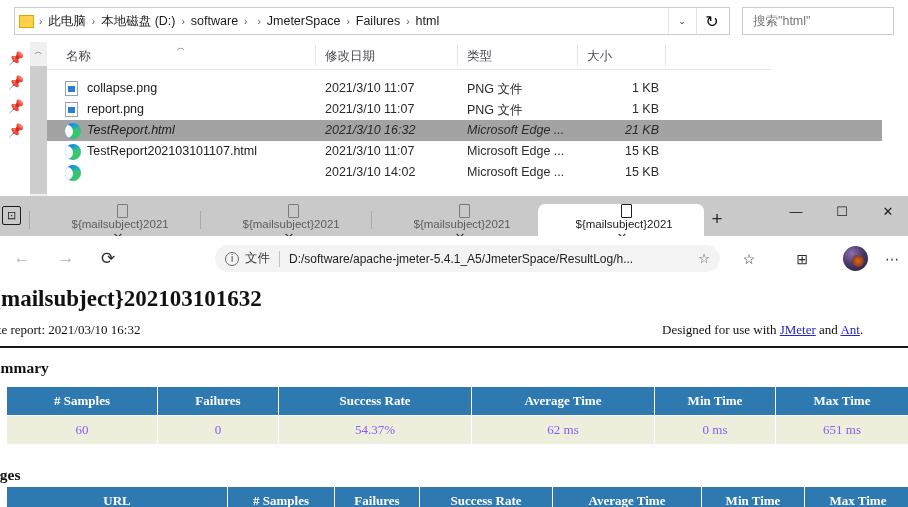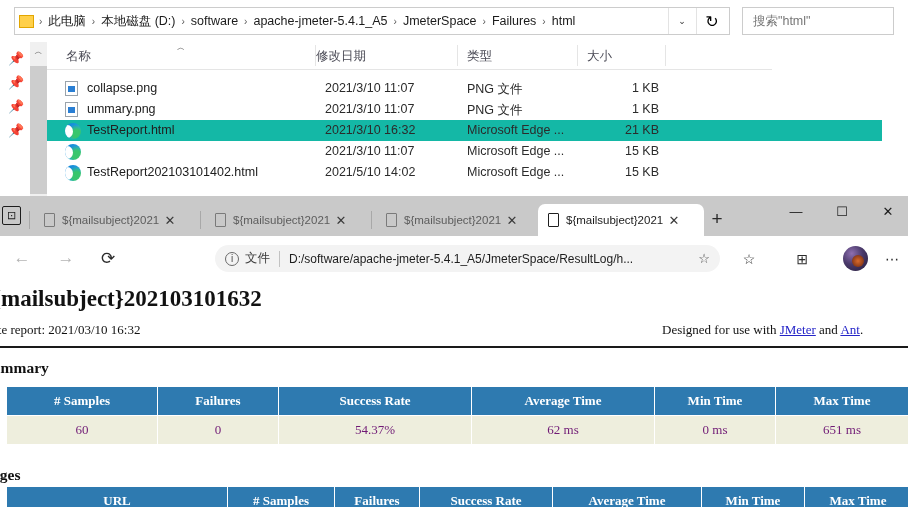--- a/index.html
+++ b/index.html
@@ -160,21 +160,21 @@
     font-size: 8px;
     color: #555;
   }
   .frow {
     position: absolute;
     left: 0;
     width: 765px; height: 21px;
     font-size: 12.5px;
     color: #202020;
   }
-  .frow.sel { background: #14b8a6; width: 835px; }
+  .frow.sel { background: #a3a3a3; width: 835px; font-style: italic; }
   .f-icon {
     position: absolute;
     left: 18px; top: 3px;
     width: 15px; height: 15px;
   }
   .f-name {
     position: absolute;
     left: 40px; top: 3px;
     white-space: nowrap;
   }
@@ -255,20 +255,21 @@
     font-size: 11px;
     color: #1d1d1d;
   }
   .tab {
     position: absolute;
     top: 8px;
     height: 32px;
     display: flex;
     align-items: center;
     box-sizing: border-box;
+    flex-direction: column;
   }
   .tab .tab-doc {
     width: 11px; height: 14px;
     border: 1.4px solid #7a7a7a;
     box-sizing: border-box;
     border-radius: 1px;
     flex: 0 0 auto;
     margin-left: 10px;
   }
   .tab.active .tab-doc { border-color: #1f1f1f; }
@@ -467,21 +468,21 @@
     color: #ffffff;
     font-size: 13px;
     font-weight: 700;
     height: 26px;
     text-align: center;
     border: 1px solid #ffffff;
     font-family: "Liberation Serif", serif;
   }
   table.jt td {
     background: #eeeedd;
-    color: #701a75;
+    color: #8b5cf6;
     font-size: 13px;
     height: 26px;
     text-align: center;
     border: 1px solid #ffffff;
     font-family: "Liberation Serif", serif;
   }
 </style>
 </head>
 <body>
 
@@ -490,21 +491,20 @@
   <div class="exp-addr-row">
     <div class="exp-addr-box">
       <div class="crumb-folder-icon"></div>
       <span class="crumb-sep">›</span>
       <span class="crumb">此电脑</span>
       <span class="crumb-sep">›</span>
       <span class="crumb">本地磁盘 (D:)</span>
       <span class="crumb-sep">›</span>
       <span class="crumb">software</span>
       <span class="crumb-sep">›</span>
-      <span class="crumb">apache-jmeter-5.4.1_A5</span>
       <span class="crumb-sep">›</span>
       <span class="crumb">JmeterSpace</span>
       <span class="crumb-sep">›</span>
       <span class="crumb">Failures</span>
       <span class="crumb-sep">›</span>
       <span class="crumb">html</span>
 
       <div class="exp-addr-caret">⌄</div>
       <div class="exp-refresh">↻</div>
     </div>
@@ -519,21 +519,21 @@
   </div>
 
   <div class="exp-scroll">
     <div class="exp-scroll-up">︿</div>
     <div class="exp-scroll-thumb"></div>
   </div>
 
   <div class="file-pane">
     <div class="col-head">
       <div class="ch" style="left:19px">名称</div>
-      <div class="ch" style="left:269px">修改日期</div>
+      <div class="ch" style="left:278px">修改日期</div>
       <div class="ch" style="left:420px">类型</div>
       <div class="ch" style="left:540px">大小</div>
       <div class="col-div" style="left:268px"></div>
       <div class="col-div" style="left:410px"></div>
       <div class="col-div" style="left:530px"></div>
       <div class="col-div" style="left:618px"></div>
       <div class="col-sort-caret">︿</div>
     </div>
 
     <div class="frow" style="top:36px">
@@ -543,51 +543,51 @@
       <div class="f-name">collapse.png</div>
       <div class="f-date">2021/3/10 11:07</div>
       <div class="f-type">PNG 文件</div>
       <div class="f-size">1 KB</div>
     </div>
 
     <div class="frow" style="top:57px">
       <div class="f-icon">
           <div class="ic-png"></div>
         </div>
-      <div class="f-name">ummary.png</div>
+      <div class="f-name">report.png</div>
       <div class="f-date">2021/3/10 11:07</div>
       <div class="f-type">PNG 文件</div>
       <div class="f-size">1 KB</div>
     </div>
 
     <div class="frow sel" style="top:78px">
       <div class="f-icon">
           <div class="ic-edge"></div>
         </div>
       <div class="f-name">TestReport.html</div>
       <div class="f-date">2021/3/10 16:32</div>
       <div class="f-type">Microsoft Edge ...</div>
       <div class="f-size">21 KB</div>
     </div>
 
     <div class="frow" style="top:99px">
       <div class="f-icon">
           <div class="ic-edge"></div>
         </div>
+      <div class="f-name">TestReport202103101107.html</div>
       <div class="f-date">2021/3/10 11:07</div>
       <div class="f-type">Microsoft Edge ...</div>
       <div class="f-size">15 KB</div>
     </div>
 
     <div class="frow" style="top:120px">
       <div class="f-icon">
           <div class="ic-edge"></div>
         </div>
-      <div class="f-name">TestReport202103101402.html</div>
-      <div class="f-date">2021/5/10 14:02</div>
+      <div class="f-date">2021/3/10 14:02</div>
       <div class="f-type">Microsoft Edge ...</div>
       <div class="f-size">15 KB</div>
     </div>
   </div>
 </div>
 
 <div id="browser">
 
   <div class="tabstrip">
     <div class="tab-left-icon">⊡</div>

